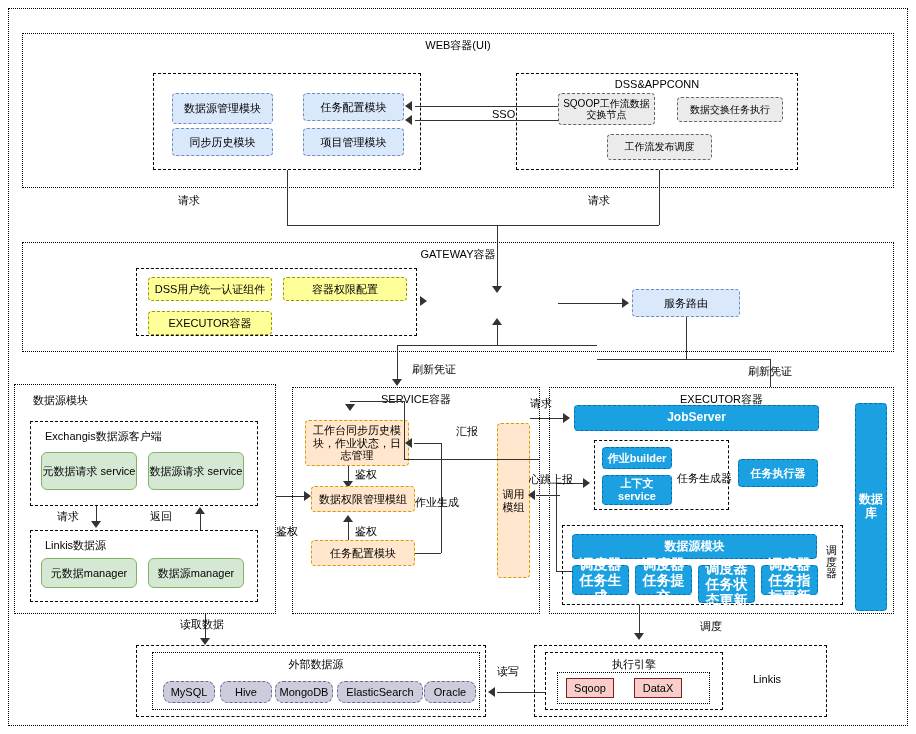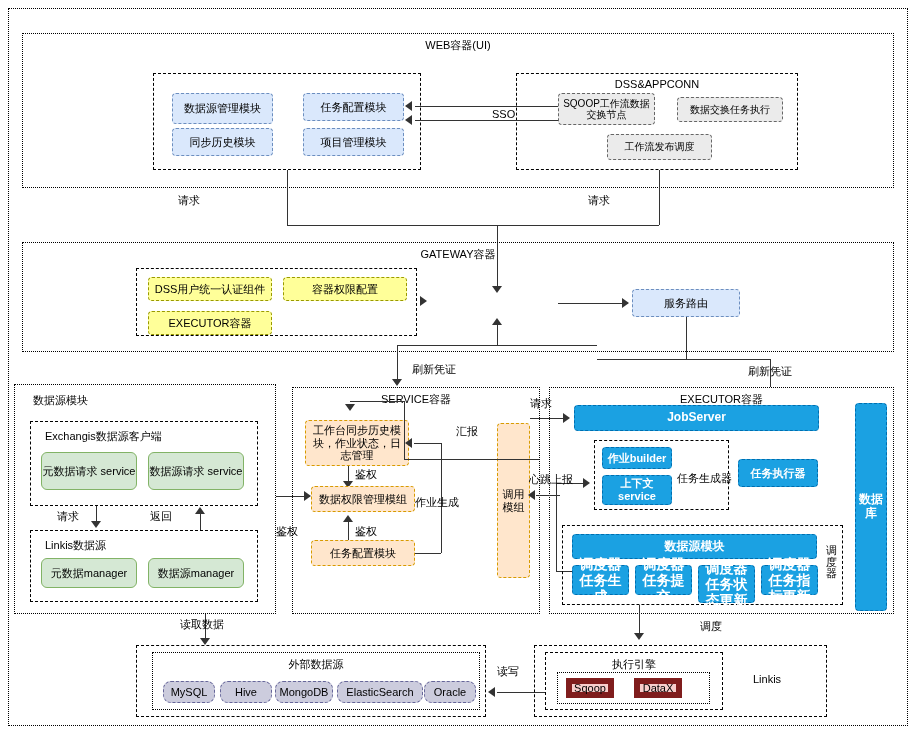--- a/index.html
+++ b/index.html
@@ -21,21 +21,21 @@
 
   
   .n-blue{background:#dae8fc;border:1px dashed #6c8ebf;border-radius:4px;color:#000;}
   .n-grey{background:#ebebeb;border:1px dashed #666;border-radius:4px;color:#000;}
   .n-yellow{background:#ffff99;border:1px dashed #999900;border-radius:4px;color:#000;}
   .n-orange{background:#ffe6cc;border:1px dashed #d79b00;border-radius:4px;color:#000;}
   .n-green{background:#d5e8d4;border:1px solid #82b366;border-radius:6px;color:#000;}
   .n-solidblue{background:#1ba1e2;border:1px dashed #006eaf;border-radius:4px;
       color:#ffffff;font-weight:bold;}
   .n-purple{background:#ccccdd;border:1px dashed #666699;border-radius:8px;color:#000;}
-  .n-red{background:#f8cecc;border:6px solid #7f1d1d;color:#000;}
+  .n-red{background:#f8cecc;border:1px solid #7f1d1d;color:#000;}
 
   .t10{font-size:10px;} .t11{font-size:11px;} .t12{font-size:12px;}
   .t9{font-size:14px;} .t13{font-size:13px;}
 
   
   .ln{position:absolute;background:#333;}
   .lnh{height:1px;} .lnv{width:1px;}
   .lbl{position:absolute;font-size:11px;color:#000;white-space:nowrap;}
   .arw{position:absolute;width:0;height:0;}
   .arw-d{border-left:5px solid transparent;border-right:5px solid transparent;border-top:7px solid #333;}

